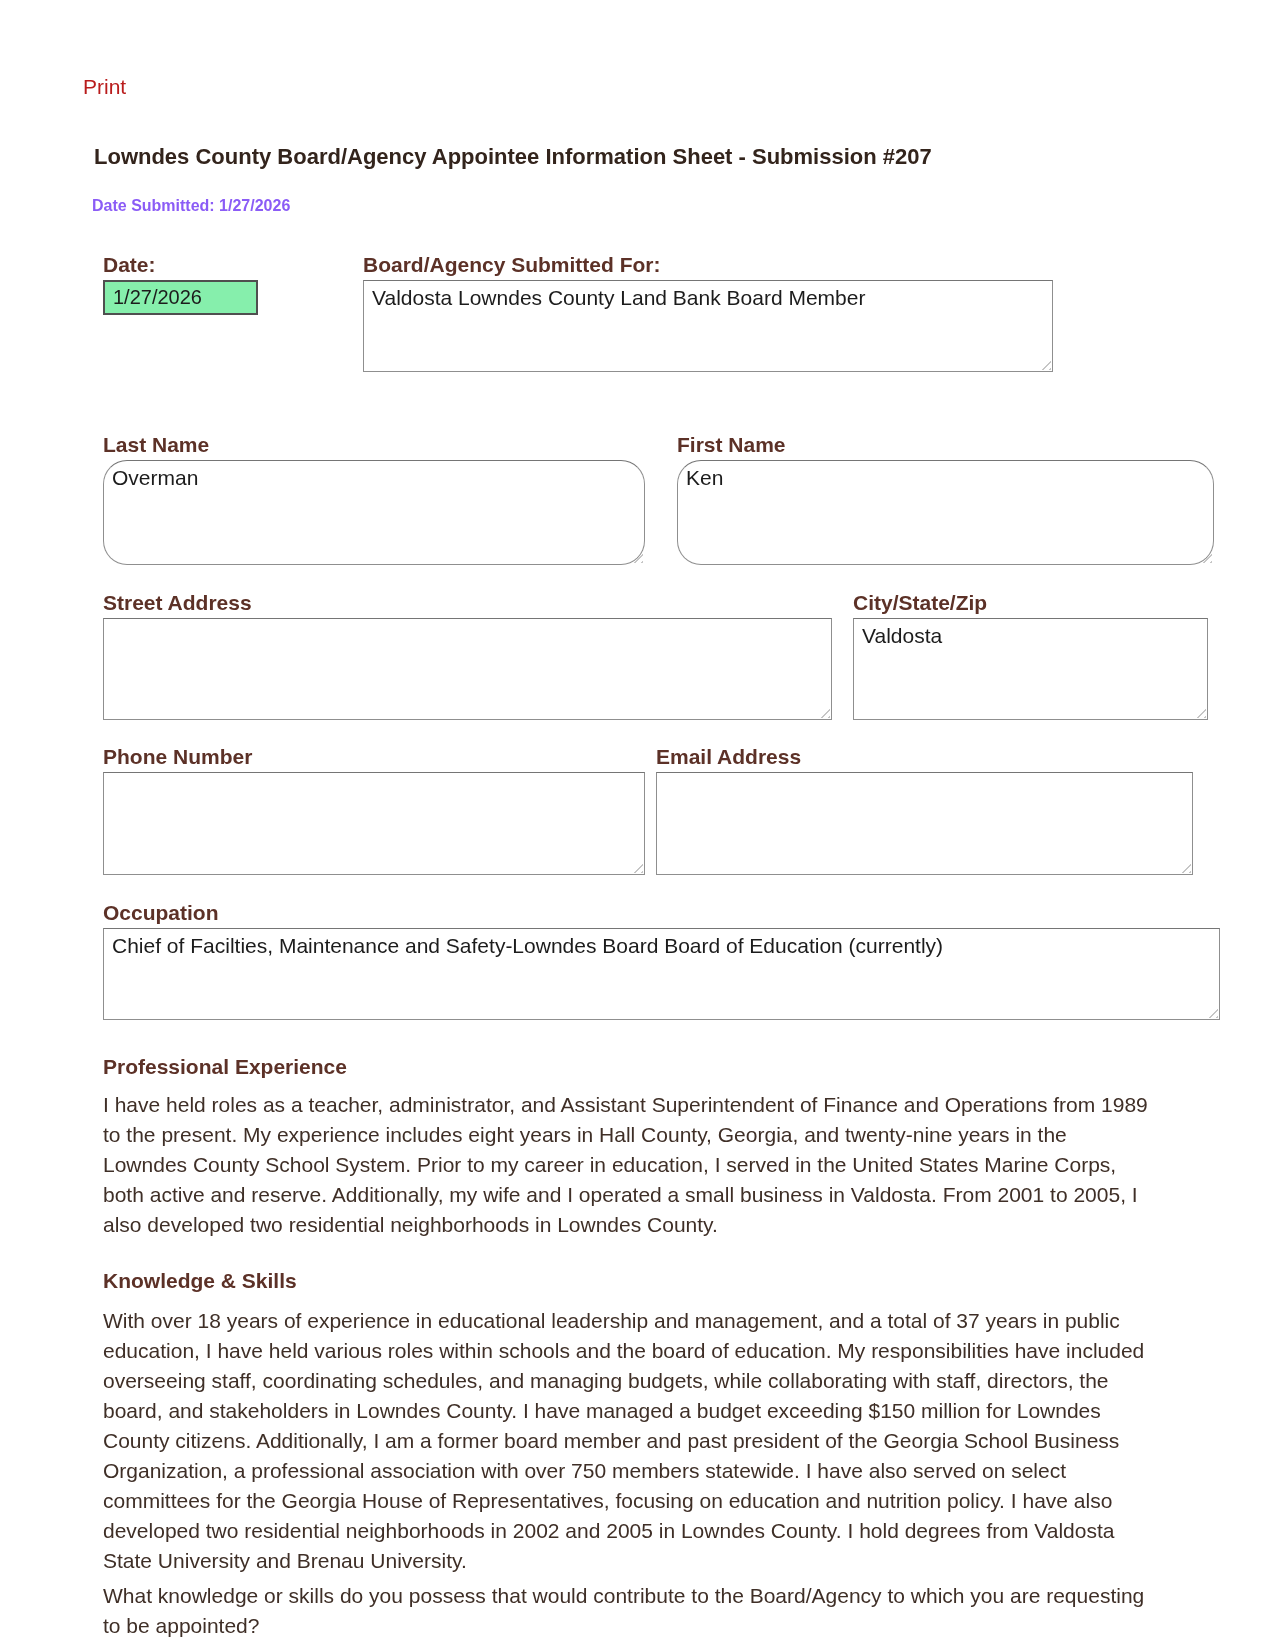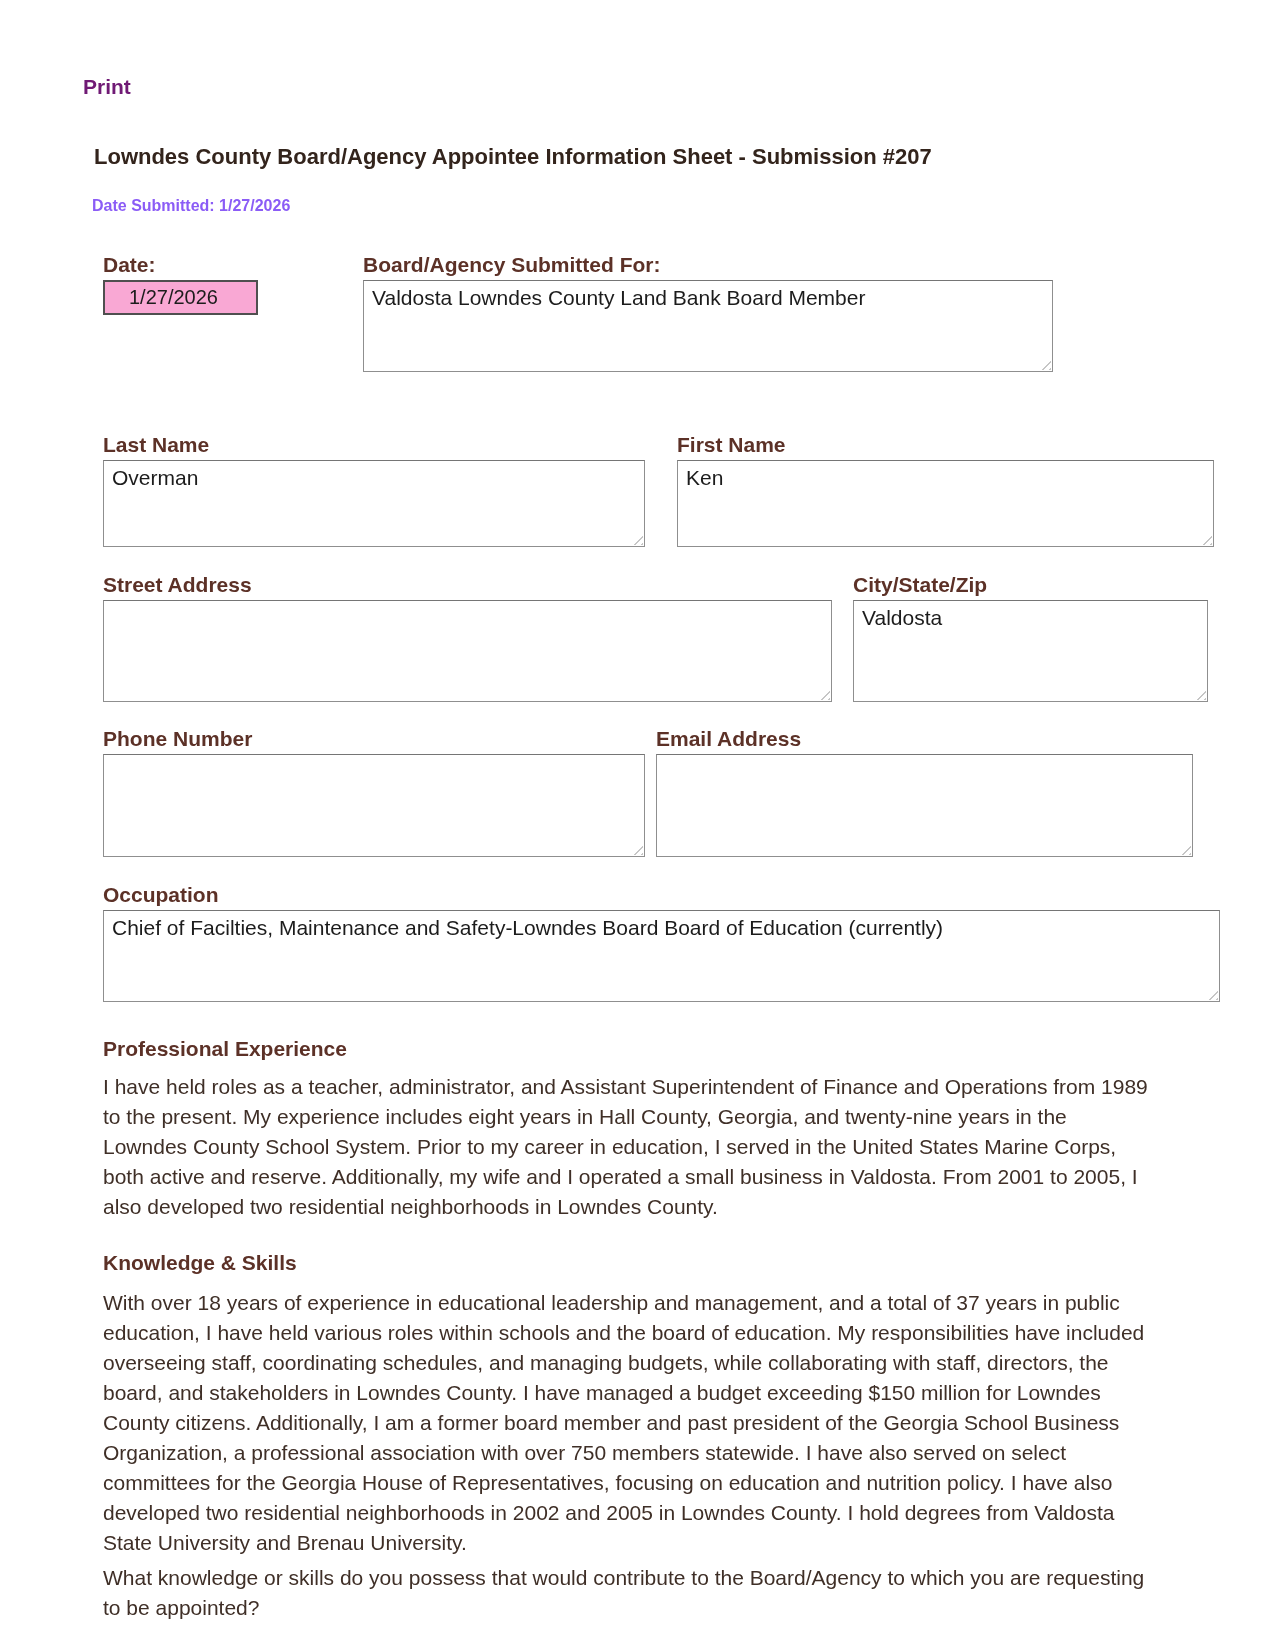--- a/index.html
+++ b/index.html
@@ -8,23 +8,23 @@
     width: 1275px;
     height: 1650px;
     background: #ffffff;
     font-family: "Liberation Sans", sans-serif;
     overflow: hidden;
   }
   .print-label {
     padding-top: 75px;
     margin-left: 83px;
     font-size: 21px;
-    font-weight: bold;
+    font-weight: normal;
     line-height: 24px;
-    color: #701a75;
+    color: #b91c1c;
     width: max-content;
   }
   .title {
     margin: 44px 0 0 94px;
     font-size: 22px;
     font-weight: bold;
     line-height: 27px;
     color: #33241c;
   }
   .date-submitted {
@@ -65,42 +65,42 @@
     resize: none;
     outline: none;
     font-family: "Liberation Sans", sans-serif;
     font-size: 21px;
     line-height: 25px;
     padding: 4px 8px;
     color: #1c1c1c;
     overflow: hidden;
   }
   .h92  { height: 92px; }
-  .h101 { height: 87px; }
+  .h101 { height: 105px; border-radius: 24px; }
   .h102 { height: 102px; }
   .h103 { height: 103px; }
   .grip {
     position: absolute;
     right: 2px;
     bottom: 2px;
     width: 12px;
     height: 12px;
     clip-path: polygon(100% 0, 100% 100%, 0 100%);
     background: repeating-linear-gradient(135deg, #c6c6c6 0 1.5px, transparent 1.5px 5px);
     pointer-events: none;
   }
   .date-input {
     box-sizing: border-box;
     width: 155px;
     height: 35px;
     border: 2px solid #4f4f4f;
-    background: #f9a8d4;
+    background: #86efac;
     font-family: "Liberation Sans", sans-serif;
     font-size: 20px;
-    padding: 0 24px;
+    padding: 0 8px;
     color: #1c1c1c;
     outline: none;
   }
   .section-heading {
     margin-left: 103px;
     font-size: 21px;
     font-weight: bold;
     line-height: 22px;
     color: #5c3127;
     width: max-content;

